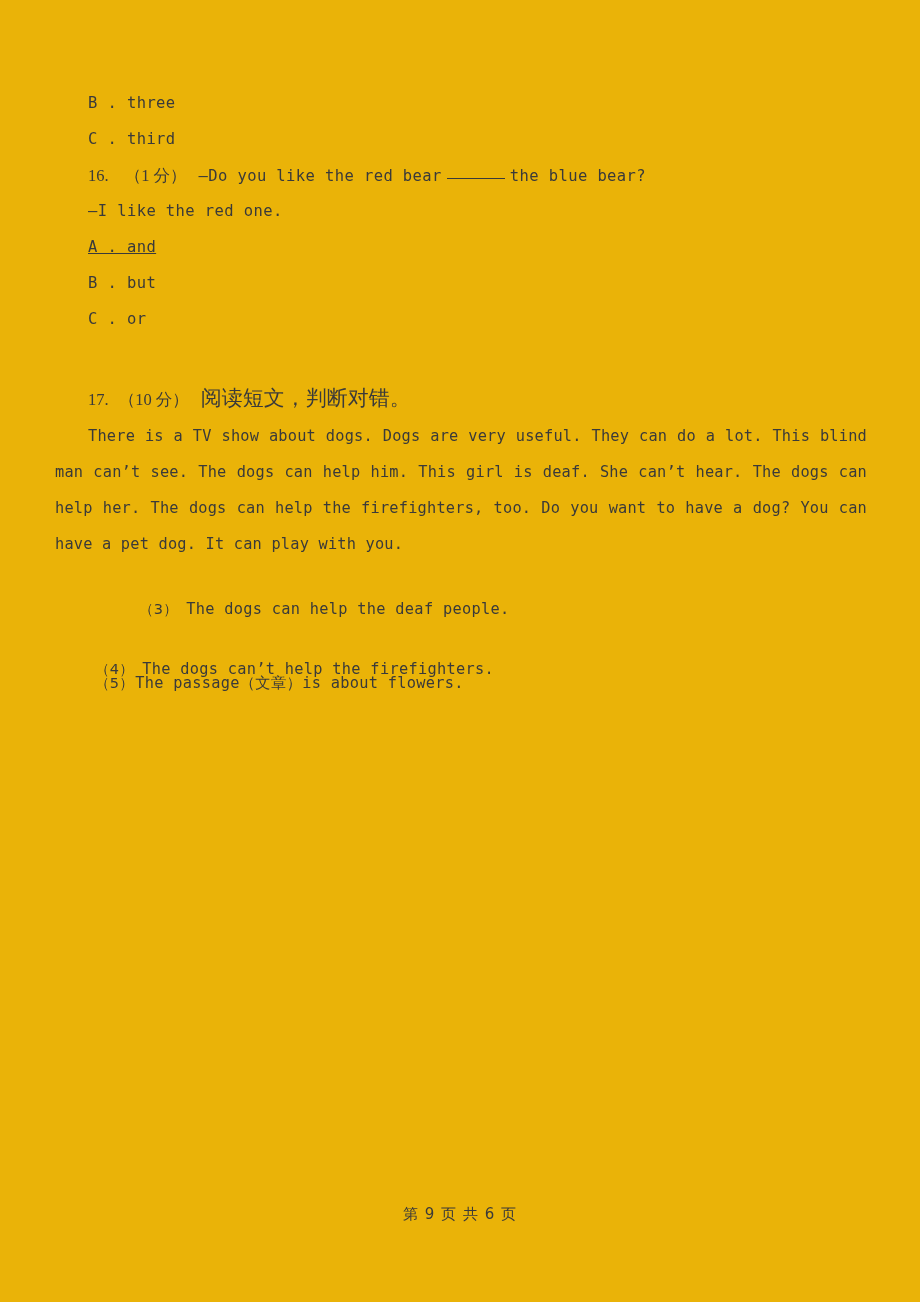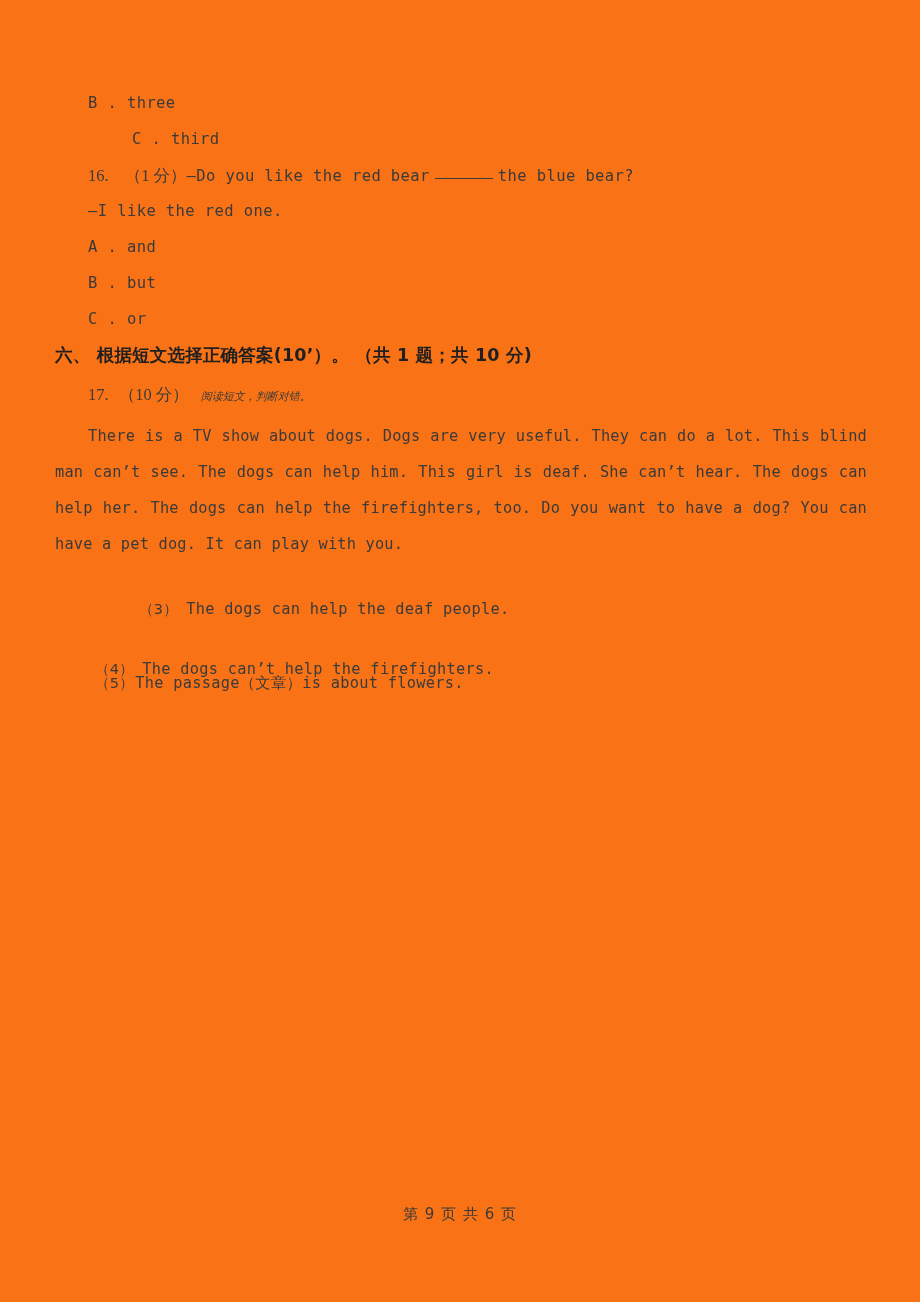--- a/index.html
+++ b/index.html
@@ -6,21 +6,21 @@
   html, body {
     margin: 0;
     padding: 0;
     background: #ffffff;
   }
 
   .page {
     position: relative;
     width: 920px;
     height: 1302px;
-    background: #f97316;
+    background: #eab308;
     overflow: hidden;
     font-family: "Liberation Serif", "DejaVu Serif", serif;
     color: #2e2e2e;
   }
 
   
   .line {
     position: absolute;
     left: 88px;
     font-family: "DejaVu Sans Mono", "Liberation Mono", monospace;
@@ -30,22 +30,21 @@
     white-space: nowrap;
     letter-spacing: 0.4px;
   }
 
   .choice {
     
   }
 
   .cjk {
     font-family: "DejaVu Sans", "Liberation Sans", sans-serif;
-    font-size: 11px;
-    font-style: italic;
+    font-size: 21px;
   }
 
   
   .stem {
     position: absolute;
     left: 88px;
     white-space: nowrap;
     color: #3a3a3a;
   }
   .stem .serif-num {
@@ -122,35 +121,34 @@
     letter-spacing: 1px;
   }
 </style>
 </head>
 <body>
 
 <div class="page">
 
   <div class="line choice" style="top:93px;">B . three</div>
 
-  <div class="line choice" style="top:129px;margin-left:44px;">C . third</div>
+  <div class="line choice" style="top:129px;">C . third</div>
 
   <div class="stem" style="top:165px;">
-    <span class="serif-num">16.</span><span class="serif-num" style="margin-left:16px;">（1 分）</span><span class="mono" style="margin-left:0;">—Do you like the red bear</span><span class="blank-rule"></span><span class="mono">the blue bear?</span>
+    <span class="serif-num">16.</span><span class="serif-num" style="margin-left:16px;">（1 分）</span><span class="mono" style="margin-left:12px;">—Do you like the red bear</span><span class="blank-rule"></span><span class="mono">the blue bear?</span>
   </div>
 
   <div class="line" style="top:201px;">—I like the red one.</div>
 
-  <div class="line choice" style="top:237px;">A . and</div>
+  <div class="line choice" style="top:237px;text-decoration:underline;">A . and</div>
 
   <div class="line choice" style="top:273px;">B . but</div>
 
   <div class="line choice" style="top:309px;">C . or</div>
 
-  <div class="section-heading">六、 根据短文选择正确答案(10’）。 （共 1 题；共 10 分)</div>
 
   <div class="stem" style="top:384px;">
     <span class="serif-num">17.</span><span class="serif-num" style="margin-left:10px;">（10 分）</span><span class="cjk" style="margin-left:12px;">阅读短文，判断对错。</span>
   </div>
 
   <div class="passage">There is a TV show about dogs. Dogs are very useful. They can do a lot. This blind man can’t see. The dogs can help him. This girl is deaf. She can’t hear. The dogs can help her. The dogs can help the firefighters, too. Do you want to have a dog? You can have a pet dog. It can play with you.</div>
 
 
 
   <div class="subq" style="top:600px;margin-left:44px;">

